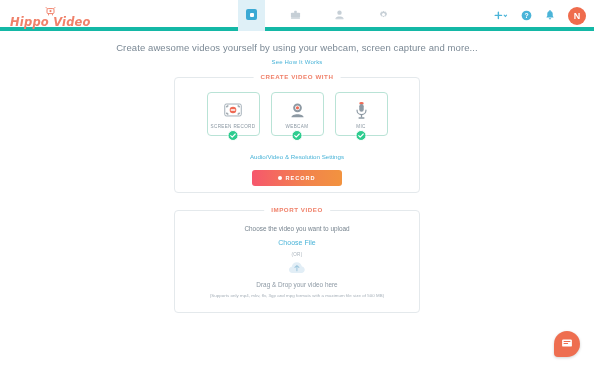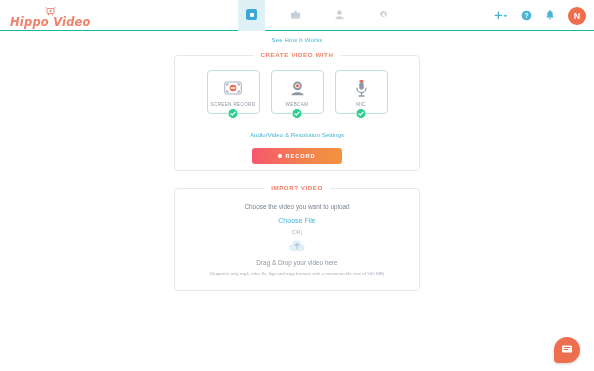--- a/index.html
+++ b/index.html
@@ -11,21 +11,21 @@
     background: #ffffff;
     font-family: "Liberation Sans", "DejaVu Sans", sans-serif;
     -webkit-font-smoothing: antialiased;
   }
 
   
   .header {
     position: relative;
     height: 31px;
     background: #ffffff;
-    border-bottom: 1px solid #14b8a6;
+    border-bottom: 4px solid #14b8a6;
     display: flex;
     align-items: center;
   }
   .logo-wrap {
     position: absolute;
     left: 10px; top: 3px;
     display: flex; flex-direction: column;
     align-items: center;
     line-height: 1;
   }
@@ -338,20 +338,21 @@
         <circle cx="5.5" cy="0.9" r="0.85" fill="#4ab4d8"></circle>
         <path d="M4.2 8.9a1.3 1.3 0 0 0 2.6 0z" fill="#4ab4d8"></path>
       </svg>
     </span>
     <span class="avatar">N</span>
   </div>
 </div>
 
 <div class="main">
 
+  <div class="tagline">Create awesome videos yourself by using your webcam, screen capture and more...</div>
   <a class="howlink" href="#">See How It Works</a>
 
   <div class="panel" id="create-panel">
     <div class="panel-title">CREATE VIDEO WITH</div>
 
     <div class="cards">
 
       <div class="card">
         <span class="card-icon">
           <svg width="22" height="16" viewBox="0 0 24 17">

